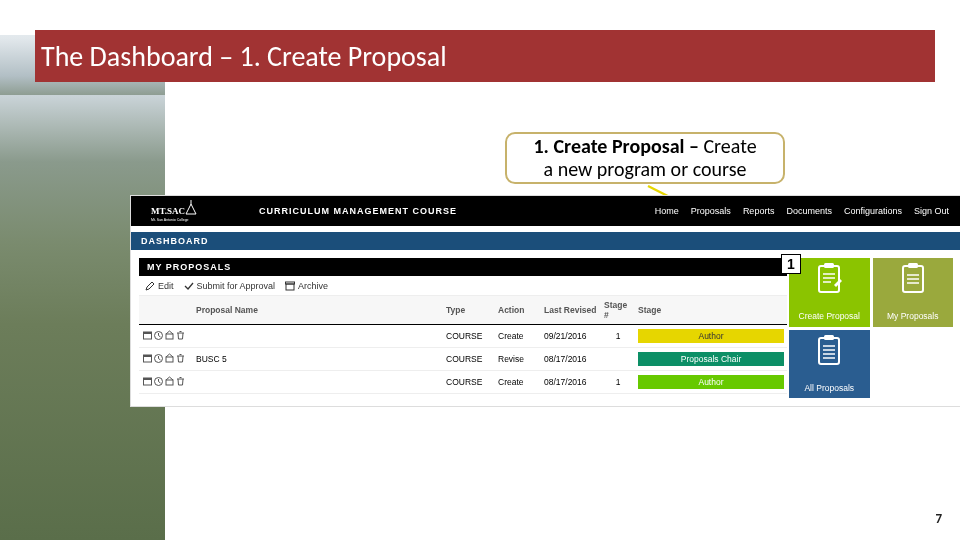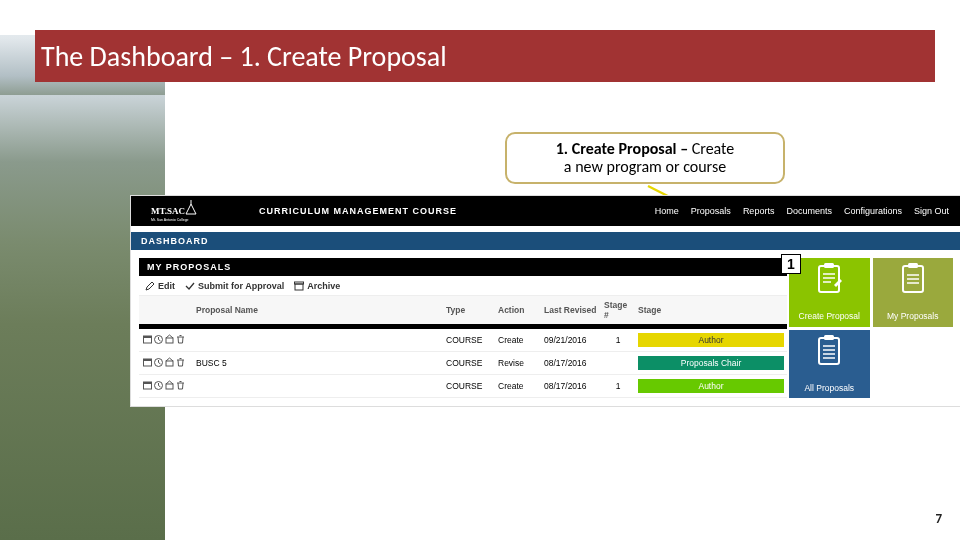--- a/index.html
+++ b/index.html
@@ -25,21 +25,21 @@
   }
   .title-bar {
     position: absolute; left: 35px; top: 30px; width: 900px; height: 52px;
     background: #a13333; color: #fff; display: flex; align-items: center; padding-left: 6px;
     font-size: 28px; font-weight: 400;
   }
   .callout {
     position: absolute; left: 505px; top: 132px; width: 280px; height: 52px;
     border: 2px solid #c7b26b; border-radius: 10px; background: #fff;
     display: flex; align-items: center; justify-content: center; text-align: center;
-    font-size: 16px; line-height: 1.15;
+    font-size: 20px; line-height: 1.15;
   }
   .callout b { font-weight: 700; }
   .arrow-svg {
     position: absolute; left: 630px; top: 180px; width: 200px; height: 100px; pointer-events: none;
   }
   .screenshot {
     position: absolute; left: 130px; top: 195px; width: 832px; height: 212px;
     border: 1px solid #ddd; background: #fff; font-family: Arial, sans-serif;
   }
   .ss-top {
@@ -52,25 +52,25 @@
   .ss-nav { margin-left: auto; display: flex; gap: 12px; padding-right: 12px; font-size: 9px; }
   .ss-nav span { white-space: nowrap; }
   .ss-dashboard-band {
     position: absolute; left: 0; top: 36px; right: 0; height: 18px; background: #1b4e7a; color: #fff;
     font-size: 9px; font-weight: 700; letter-spacing: 1px; padding-left: 10px; display:flex; align-items:center;
   }
   .ss-left-panel {
     position: absolute; left: 8px; top: 62px; width: 648px; height: 140px;
   }
   .panel-head { height: 18px; background: #000; color: #fff; font-size: 9px; font-weight:700; letter-spacing:1px; display:flex; align-items:center; padding-left:8px; }
-  .panel-toolbar { height: 20px; display:flex; align-items:center; gap:10px; padding: 0 6px; font-size: 9px; border-bottom:1px solid #eee; color:#333;font-weight:bold; }
+  .panel-toolbar { height: 20px; display:flex; align-items:center; gap:10px; padding: 0 6px; font-size: 9px; border-bottom:1px solid #eee; color:#333; }
   .toolbar-item { display:flex; align-items:center; gap:3px; }
   .icon-pencil, .icon-submit, .icon-archive { width:10px; height:10px; display:inline-block; }
   .table { width: 100%; border-collapse: collapse; font-size: 8.5px; }
-  .table th { background: #f7f7f7; color:#555; font-weight:700; padding: 4px 3px; border-bottom:5px solid #000000; text-align:left; }
+  .table th { background: #f7f7f7; color:#555; font-weight:700; padding: 4px 3px; border-bottom:1px solid #000000; text-align:left; }
   .table td { padding: 4px 3px; border-bottom: 1px solid #eee; white-space: nowrap; }
   .col-icons { width: 54px; }
   .col-name { width: 250px; }
   .col-type { width: 52px; }
   .col-action { width: 46px; }
   .col-date { width: 60px; }
   .col-stage-n { width: 34px; text-align:center; }
   .stage-pill { display:block; width:100%; text-align:center; color:#fff; font-size:8.5px; padding:2px 0; }
   .stage-yellow { background:#e6d600; color:#333; }
   .stage-green { background:#67c900; }

